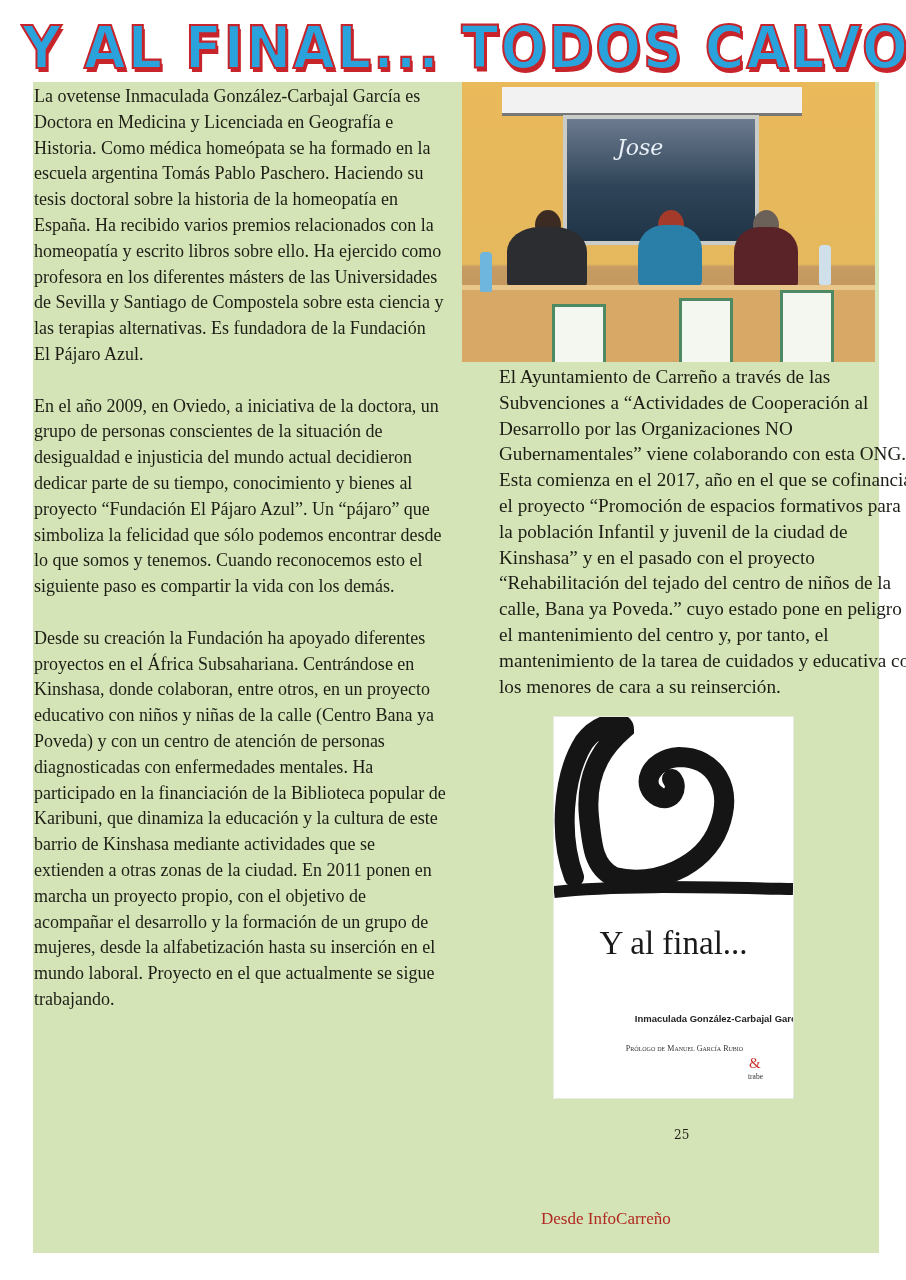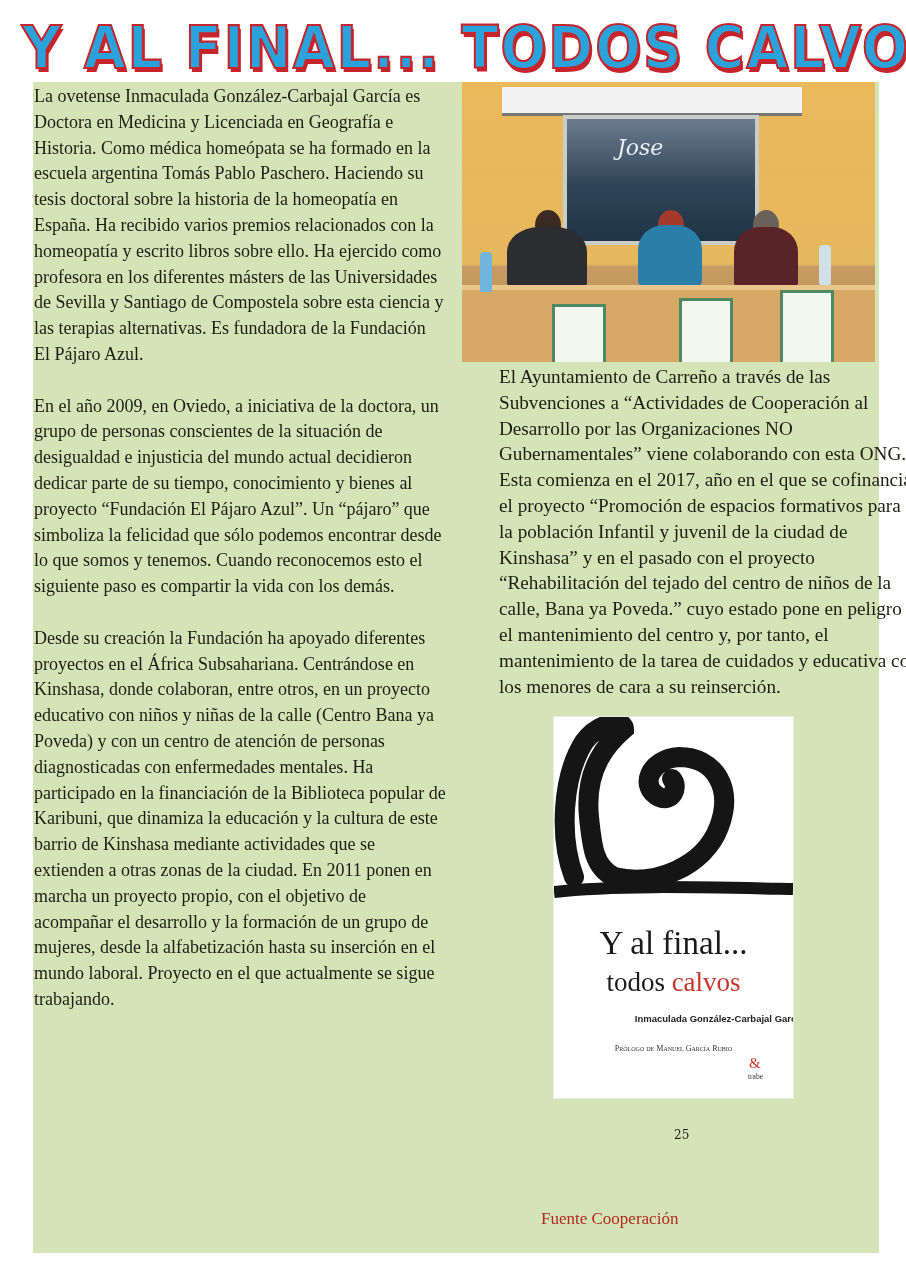--- a/index.html
+++ b/index.html
@@ -44,21 +44,21 @@
   .photo .b1 { left:18px; top:170px; } .photo .b2 { left:357px; top:163px; background:#cfe0ea; }
   .book {
     position:absolute; left:554px; top:717px; width:239px; height:381px; background:#ffffff; overflow:hidden;
     box-shadow:0 0 0 1px #e8ece0;
   }
   .book svg { position:absolute; left:0; top:0; }
   .book .b-title1 { position:absolute; left:0; width:239px; top:208px; text-align:center; font-family:"Liberation Serif","DejaVu Serif",serif; font-size:33px; color:#1a1a1a; }
   .book .b-title2 { position:absolute; left:0; width:239px; top:250px; text-align:center; font-family:"Liberation Serif","DejaVu Serif",serif; font-size:27px; color:#1a1a1a; }
   .book .b-title2 .red { color:#c8342b; }
   .book .b-author { position:absolute; left:0; width:239px; top:296px; text-align:center; font-family:"Liberation Sans",sans-serif; font-size:9.5px; font-weight:bold; color:#222;padding-left:46px; }
-  .book .b-prologue { position:absolute; left:0; width:239px; top:327px; text-align:center; font-family:"Liberation Serif",serif; font-size:8px; color:#333; font-variant:small-caps; }
+  .book .b-prologue { position:absolute; left:11px; width:239px; top:327px; text-align:center; font-family:"Liberation Serif",serif; font-size:8px; color:#333; font-variant:small-caps; }
   .book .b-logo { position:absolute; left:195px; top:338px; font-family:"Liberation Serif",serif; font-size:15px; color:#c8342b; }
   .book .b-pub { position:absolute; left:194px; top:355px; font-family:"Liberation Serif",serif; font-size:7.5px; color:#333; }
   .page-num { position:absolute; left:674px; top:1128px; font-family:"DejaVu Serif",serif; font-size:12px; color:#1d1d16; }
   .source { position:absolute; left:541px; top:1209px; font-family:"Liberation Serif",serif; font-size:17px; color:#b22822; }
 </style>
 </head>
 <body>
 
 <div class="title">Y AL FINAL... TODOS CALVOS</div>
 
@@ -92,21 +92,20 @@
 <div class="col-right">
   <p>El Ayuntamiento de Carreño a través de las Subvenciones a “Actividades de Cooperación al Desarrollo por las Organizaciones NO Gubernamentales” viene colaborando con esta ONG. Esta comienza en el 2017, año en el que se cofinancia el proyecto  “Promoción de espacios formativos para la población Infantil y juvenil de la ciudad de Kinshasa”  y en el pasado con el proyecto “Rehabilitación del tejado del centro de niños de la calle, Bana ya Poveda.”  cuyo estado pone en peligro el mantenimiento del centro y, por tanto, el mantenimiento de la tarea de cuidados y educativa con los menores de cara a su reinserción.</p>
 </div>
 
 <div class="book">
   <svg width="239" height="200" viewBox="0 0 239 200">
     <path d="M20 160 C 5 120, 8 60, 30 25 C 45 5, 70 2, 70 12 C 55 25, 30 50, 35 100 C 38 130, 40 150, 60 160 C 100 170, 150 150, 165 110 C 180 70, 160 40, 125 40 C 95 42, 85 70, 105 80 C 118 86, 125 70, 118 62" fill="none" stroke="#151515" stroke-width="20" stroke-linecap="round"></path>
     <path d="M0 175 C 60 168, 140 170, 239 172" fill="none" stroke="#151515" stroke-width="12"></path>
   </svg>
   <div class="b-title1">Y al final...</div>
-  <div class="b-title2"><span>todos </span><span class="red">calvos</span></div>
   <div class="b-author">Inmaculada González-Carbajal García</div>
   <div class="b-prologue">Prólogo de Manuel García Rubio</div>
   <div class="b-logo">&amp;</div>
   <div class="b-pub">trabe</div>
 </div>
 
 <div class="page-num">25</div>
-<div class="source">Fuente Cooperación</div>
+<div class="source">Desde InfoCarreño</div>
 
 </body></html>

